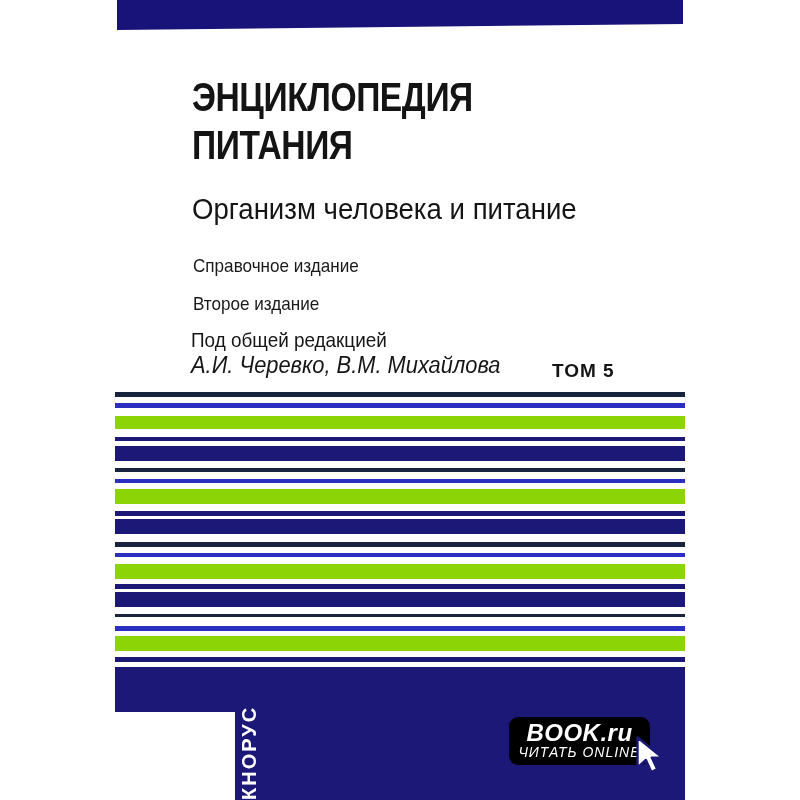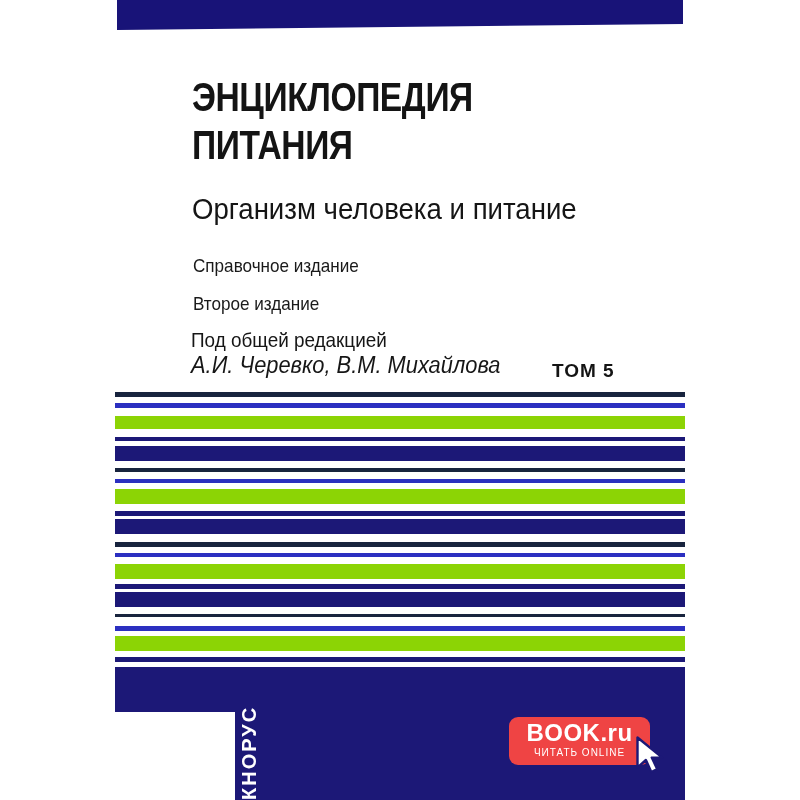--- a/index.html
+++ b/index.html
@@ -26,21 +26,21 @@
   .stripes{left:115px;top:392px;width:570px;height:408px;font-size:0;}
   .stripes div{width:100%;}
   .notch{left:115px;top:712px;width:120px;height:88px;background:#ffffff;}
   .knorus{left:236px;top:710px;width:26px;height:90px;color:#ffffff;font-weight:bold;
           font-size:20px;letter-spacing:2px;writing-mode:vertical-rl;
           transform:rotate(180deg);text-align:center;line-height:26px;}
   .bookru{left:509px;top:717px;width:141px;height:48px;border-radius:9px;
           background:#79c53f;color:#ffffff;text-align:center;box-sizing:border-box;
           padding-top:3px;}
   .bookru .brand{font-size:24px;font-weight:bold;line-height:26px;letter-spacing:.5px;}
-  .bookru .tagline{font-size:10px;line-height:13px;letter-spacing:1px;}
+  .bookru .tagline{font-size:14px;line-height:13px;letter-spacing:1px;}
   .cursor{left:633px;top:736px;width:36px;height:42px;}
 </style>
 </head>
 <body>
 
 <div class="page">
 
   <div class="abs topbar"></div>
 
   <div class="abs title">
@@ -97,21 +97,21 @@
       <div style="height: 6px; background: rgb(255, 255, 255);"></div>
       <div style="height: 5px; background: rgb(28, 24, 119);"></div>
       <div style="height: 5px; background: rgb(255, 255, 255);"></div>
       <div style="height: 133px; background: rgb(28, 24, 119);"></div>
     </div>
 
   <div class="abs notch"></div>
 
   <div class="abs knorus">КНОРУС</div>
 
-  <div class="abs bookru" style="background: #ef4444;">
+  <div class="abs bookru" style="background: #000000; font-style: italic;">
     <div class="brand">BOOK.ru</div>
     <div class="tagline">ЧИТАТЬ ONLINE</div>
   </div>
 
   <svg class="abs cursor" viewBox="0 0 24 28" xmlns="http://www.w3.org/2000/svg">
     <path d="M3,1 L3,21 L8.6,16 L12.2,24 L16.2,22.1 L12.5,14.4 L19.5,14.4 Z" fill="#ffffff" stroke="#1c1877" stroke-width="1.6" stroke-linejoin="round"></path>
   </svg>
 
 </div>
 

